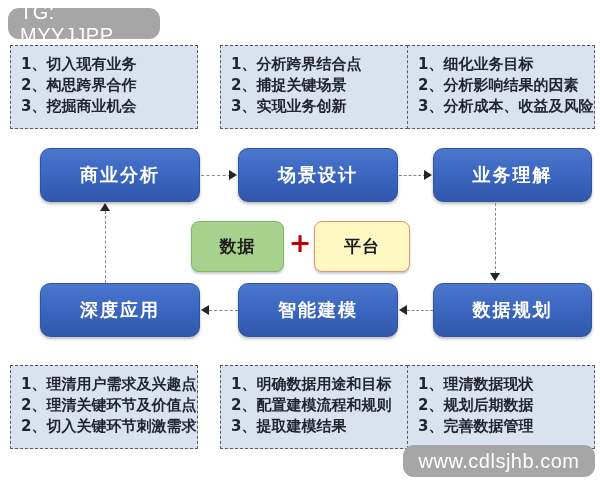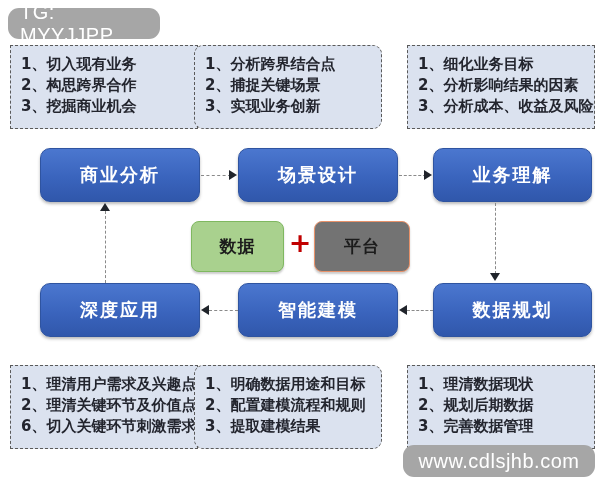--- a/index.html
+++ b/index.html
@@ -20,21 +20,21 @@
 
   .list-box {
     position:absolute; width:188px; height:84px;
     background:#dbe2ef; border:1px dashed #5a5a5a;
     padding:8px 4px 0 10px;
   }
   .list-line {
     font-size:15px; font-weight:bold; color:#23252e;
     line-height:21px; white-space:nowrap;
   }
-  .col1 { left:10px; }  .col2 { left:194px;border-radius:9px; }  .col3 { left:407px; }
+  .col1 { left:10px; }  .col2 { left:220px; }  .col3 { left:407px; }
   .row-top { top:45px; } .row-bottom { top:365px; }
 
   .node {
     position:absolute; height:54px; border-radius:10px;
     background:linear-gradient(180deg,#4b77cf 0%,#3a64bd 55%,#3057ab 100%);
     border:1px solid #2f54a0; color:#ffffff;
     display:flex; align-items:center; justify-content:center;
     font-size:18px; font-weight:bold; letter-spacing:2px;
     box-shadow:0 2px 3px rgba(60,60,60,0.35);
   }
@@ -43,21 +43,21 @@
   .node-c2 { left:238px; width:160px; }
   .node-c3 { left:433px; width:159px; }
 
   .chip {
     position:absolute; top:221px; height:51px; border-radius:8px;
     display:flex; align-items:center; justify-content:center;
     font-size:17px; font-weight:bold; color:#1c1c1c; letter-spacing:1px;
     box-shadow:0 2px 2px rgba(90,90,90,0.3);
   }
   .chip-green  { left:191px; width:93px; background:#a9d18e; border:1px solid #7fb860; }
-  .chip-orange { left:314px; width:96px; background:#737373; border:1px solid #e8926a; }
+  .chip-orange { left:314px; width:96px; background:#fef9c3; border:1px solid #e8926a; }
   .plus {
     position:absolute; left:286px; top:227px; width:28px; text-align:center;
     font-size:27px; font-weight:bold; color:#c00000;
   }
 
   .h-line { position:absolute; height:0; border-top:1px dashed #8a8a8a; }
   .v-line { position:absolute; width:0;  border-left:1px dashed #8a8a8a; }
   .arr { position:absolute; width:0; height:0; }
   .arr-right { border-top:5px solid transparent; border-bottom:5px solid transparent; border-left:8px solid #20242b; }
   .arr-left  { border-top:5px solid transparent; border-bottom:5px solid transparent; border-right:8px solid #20242b; }
@@ -111,21 +111,21 @@
   <div class="arr arr-left" style="left:399px; top:305px;"></div>
   <div class="h-line" style="left:209px; top:310px; width:29px;"></div>
   <div class="arr arr-left" style="left:201px; top:305px;"></div>
 
   <div class="v-line" style="left:105px; top:211px; height:72px;"></div>
   <div class="arr arr-up" style="left:100px; top:203px;"></div>
 
   <div class="list-box col1 row-bottom">
     <div class="list-line">1、理清用户需求及兴趣点</div>
     <div class="list-line">2、理清关键环节及价值点</div>
-    <div class="list-line">6、切入关键环节刺激需求</div>
+    <div class="list-line">2、切入关键环节刺激需求</div>
   </div>
   <div class="list-box col2 row-bottom">
     <div class="list-line">1、明确数据用途和目标</div>
     <div class="list-line">2、配置建模流程和规则</div>
     <div class="list-line">3、提取建模结果</div>
   </div>
   <div class="list-box col3 row-bottom">
     <div class="list-line">1、理清数据现状</div>
     <div class="list-line">2、规划后期数据</div>
     <div class="list-line">3、完善数据管理</div>

